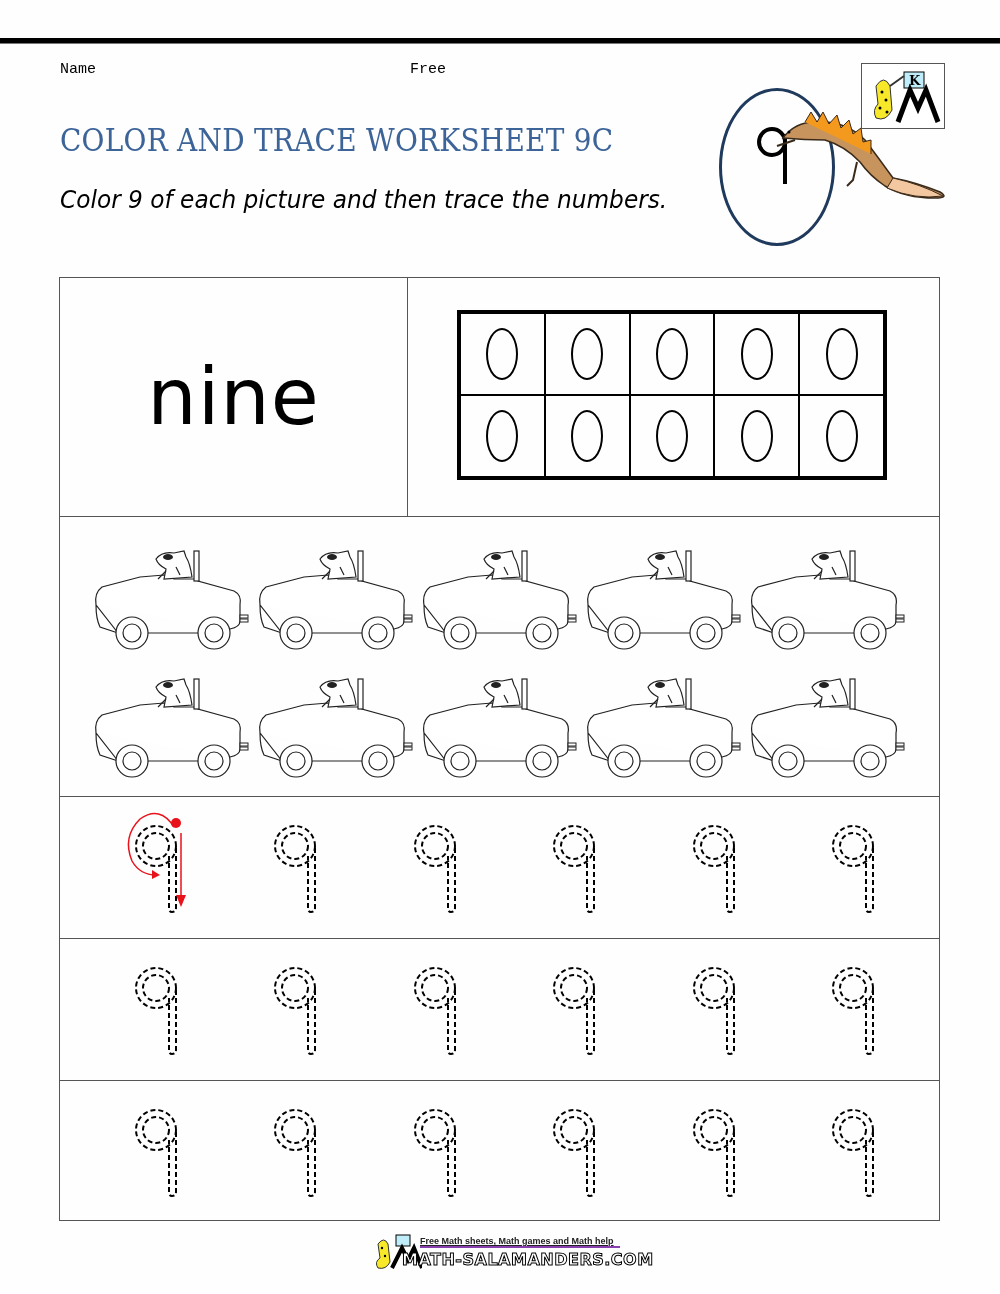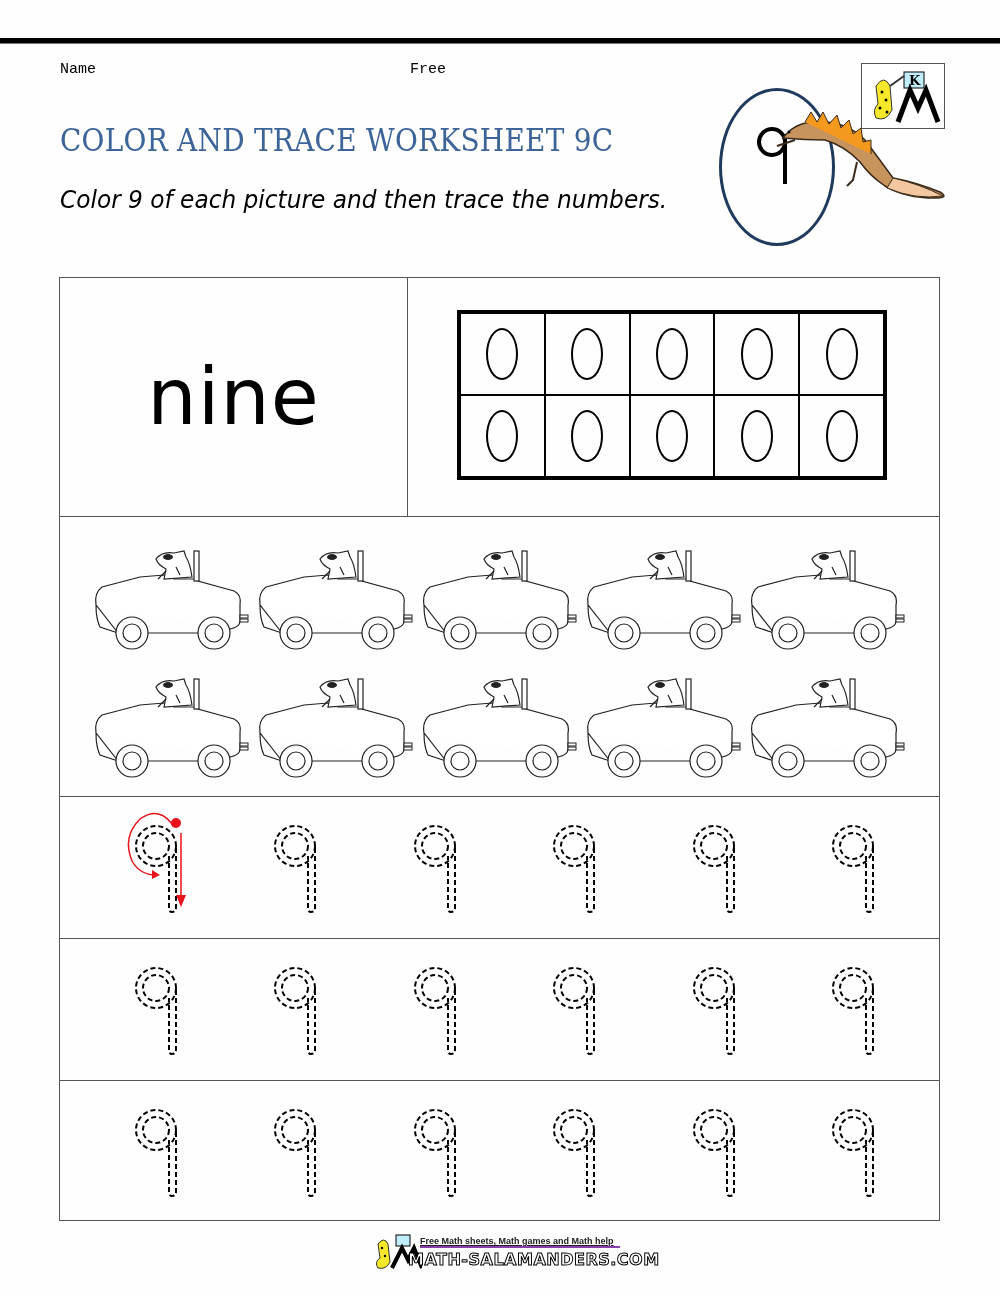--- a/index.html
+++ b/index.html
@@ -14,21 +14,21 @@
   .logo-box { position:absolute; left:861px; top:63px; width:82px; height:64px; border:1px solid #555; background:#fff; }
   .grid { position:absolute; left:59px; top:242px; width:881px; height:944px; border:1px solid #555; box-sizing:border-box;margin-top:35px; }
   .row { position:absolute; left:0; width:100%; border-bottom:1px solid #555; box-sizing:border-box; }
   .word { position:absolute; left:0; top:0; width:347px; height:238px; border-right:1px solid #555; display:flex; align-items:center; justify-content:center; font-family:"DejaVu Sans", sans-serif; font-size:78px; letter-spacing:1px; }
   .tenframe { position:absolute; left:397px; top:32px; width:430px; height:170px; border:3px solid #000; box-sizing:border-box; display:grid; grid-template-columns:repeat(5,1fr); grid-template-rows:1fr 1fr; }
   .cell { border:1px solid #000; display:flex; align-items:center; justify-content:center; }
   .circle { width:28px; height:48px; border:2px solid #000; border-radius:50%; }
   .footer { position:absolute; left:372px; top:1234px; }
   .footer-text { position:absolute; left:420px; top:1236px; font-size:9px; font-weight:bold; color:#222; white-space:nowrap;text-decoration:underline; }
   .footer-line { position:absolute; left:420px; top:1246px; width:200px; height:2px; background:#8a3fb0; }
-  .footer-site { position:absolute; left:402px; top:1250px; font-size:16px; font-weight:bold; letter-spacing:0.5px; color:#fff; -webkit-text-stroke:1px #000; white-space:nowrap; font-family:"DejaVu Sans", sans-serif;margin-left:6px; }
+  .footer-site { position:absolute; left:402px; top:1250px; font-size:16px; font-weight:bold; letter-spacing:0.5px; color:#fff; -webkit-text-stroke:1px #000; white-space:nowrap; font-family:"DejaVu Sans", sans-serif; }
 </style>
 </head>
 <body>
 
 <div class="top-rule"></div>
 
 <div class="label" style="left:60px;top:61px;">Name</div>
 <div class="label" style="left:410px;top:61px;">Free</div>
 
 <div class="title" style="color:#3d6499;">COLOR AND TRACE WORKSHEET 9C</div>

